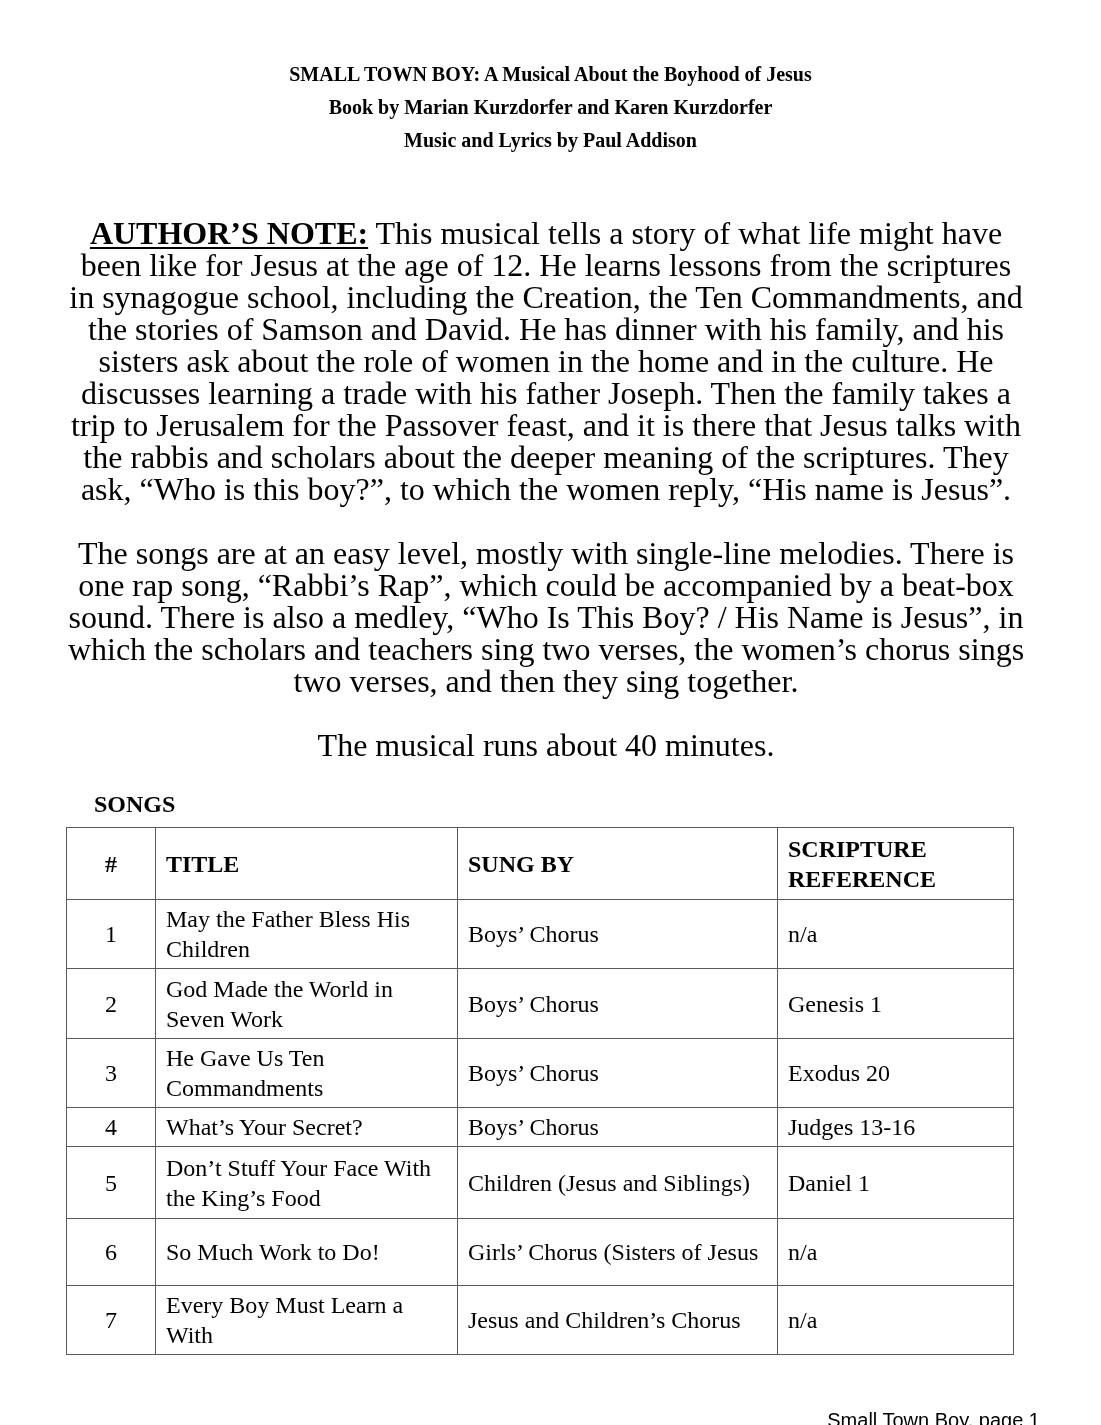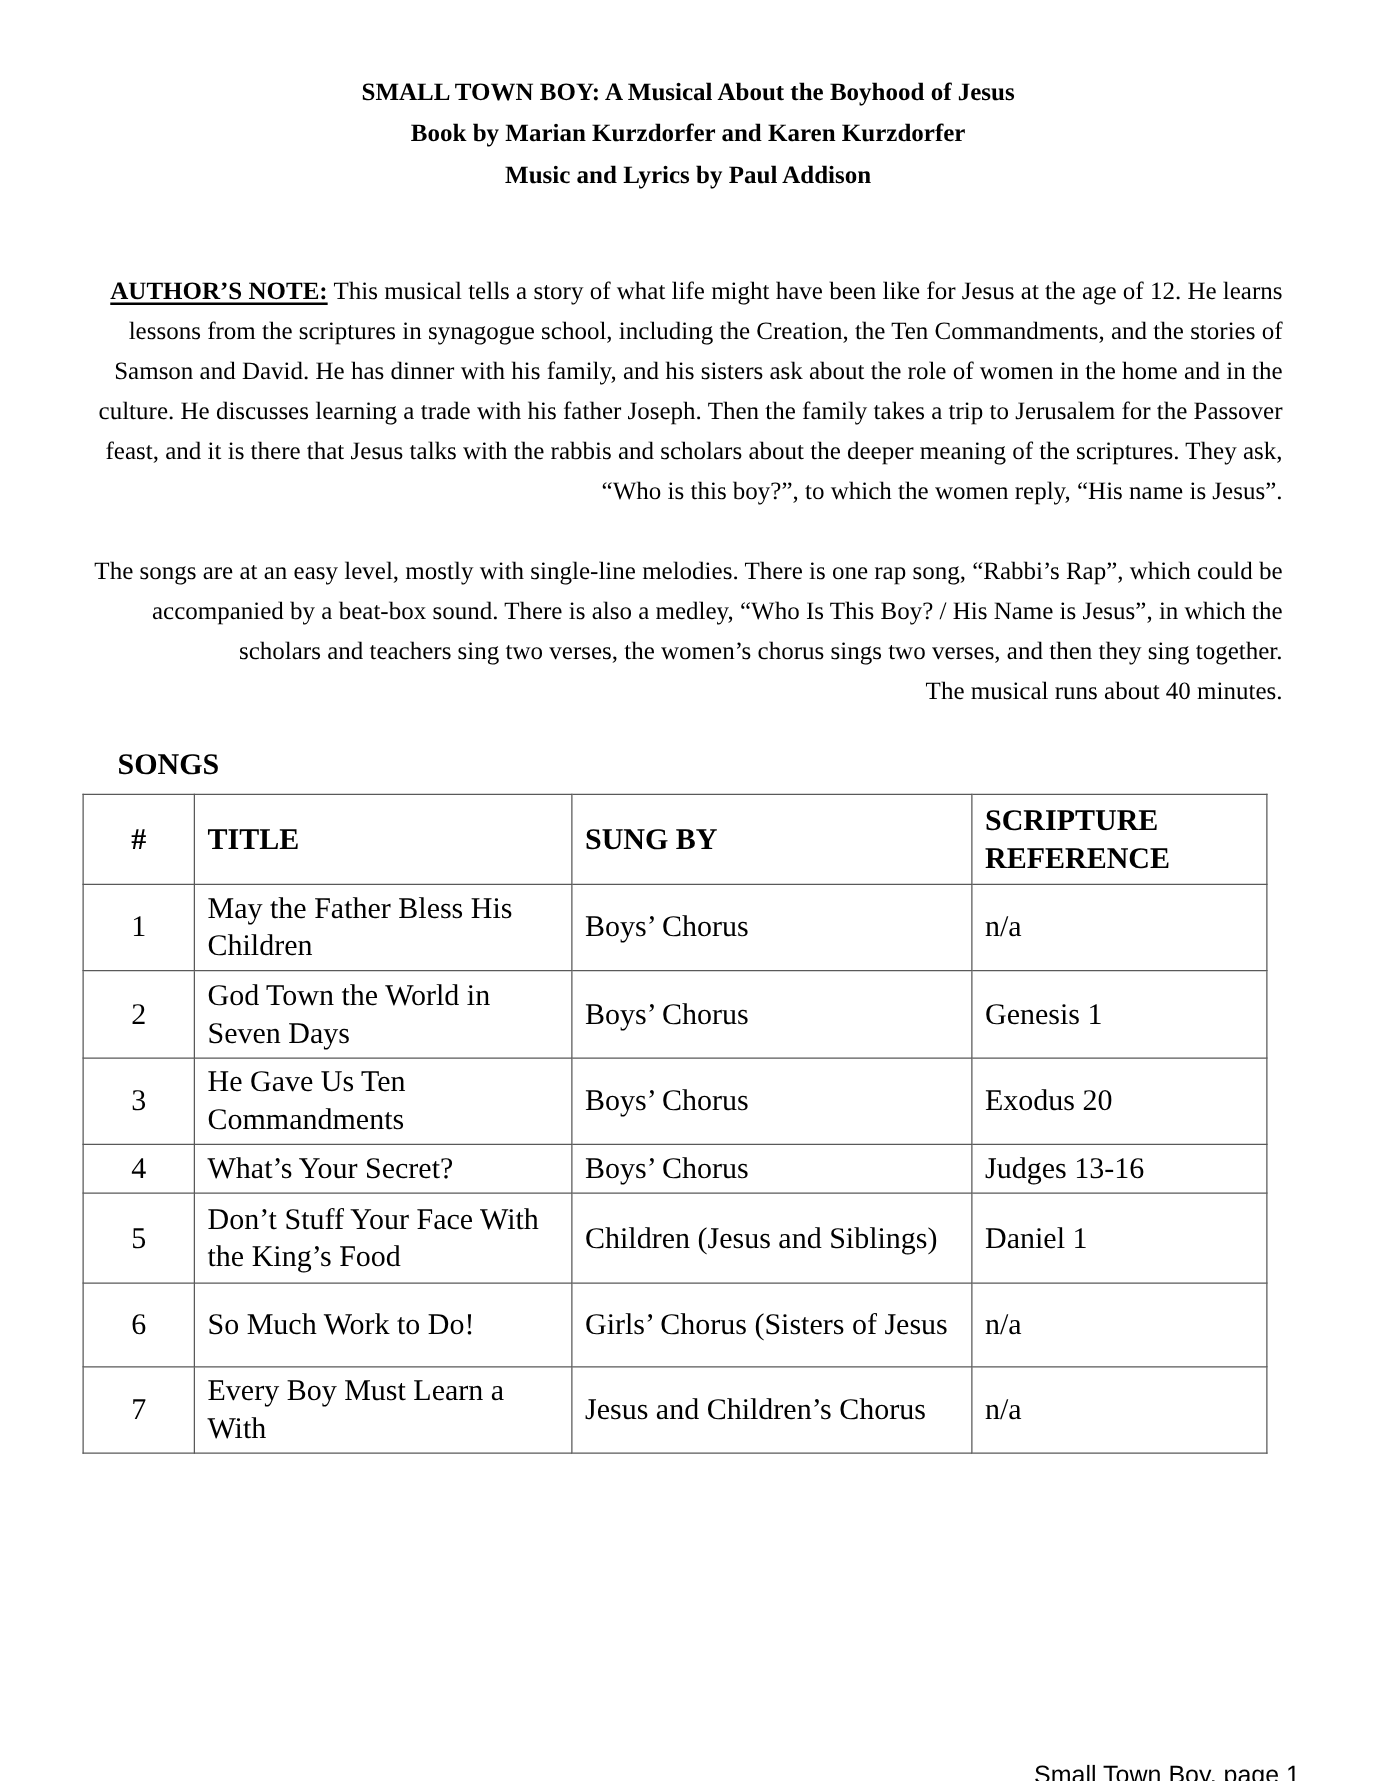--- a/index.html
+++ b/index.html
@@ -15,28 +15,28 @@
   .page {
     padding: 58px 66px 0 66px;
   }
   .title-block {
     text-align: center;
     font-weight: bold;
     font-size: 20px;
     line-height: 33px;
   }
   .para {
-    font-size: 20px;
+    font-size: 32px;
     line-height: 32px;
     max-width: 960px;
-    text-align: right;
+    text-align: center;
   }
   .p-authors-note { margin-top: 60px; }
   .p-songs { margin-top: 32px; }
-  .p-runtime { }
+  .p-runtime { margin-top: 32px; }
   .an-label {
     font-weight: bold;
     text-decoration: underline;
     text-decoration-thickness: 2px;
     text-underline-offset: 3px;
   }
   .songs-heading {
     margin-top: 28px;
     font-weight: bold;
     font-size: 24px;
@@ -121,21 +121,21 @@
     </thead>
     <tbody>
       <tr class="r1">
         <td class="num">1</td>
         <td>May the Father Bless His Children</td>
         <td>Boys’ Chorus</td>
         <td>n/a</td>
       </tr>
       <tr class="r2">
         <td class="num">2</td>
-        <td>God Town the World in Seven Days</td>
+        <td>God Made the World in Seven Work</td>
         <td>Boys’ Chorus</td>
         <td>Genesis 1</td>
       </tr>
       <tr class="r3">
         <td class="num">3</td>
         <td>He Gave Us Ten Commandments</td>
         <td>Boys’ Chorus</td>
         <td>Exodus 20</td>
       </tr>
       <tr class="r4">

